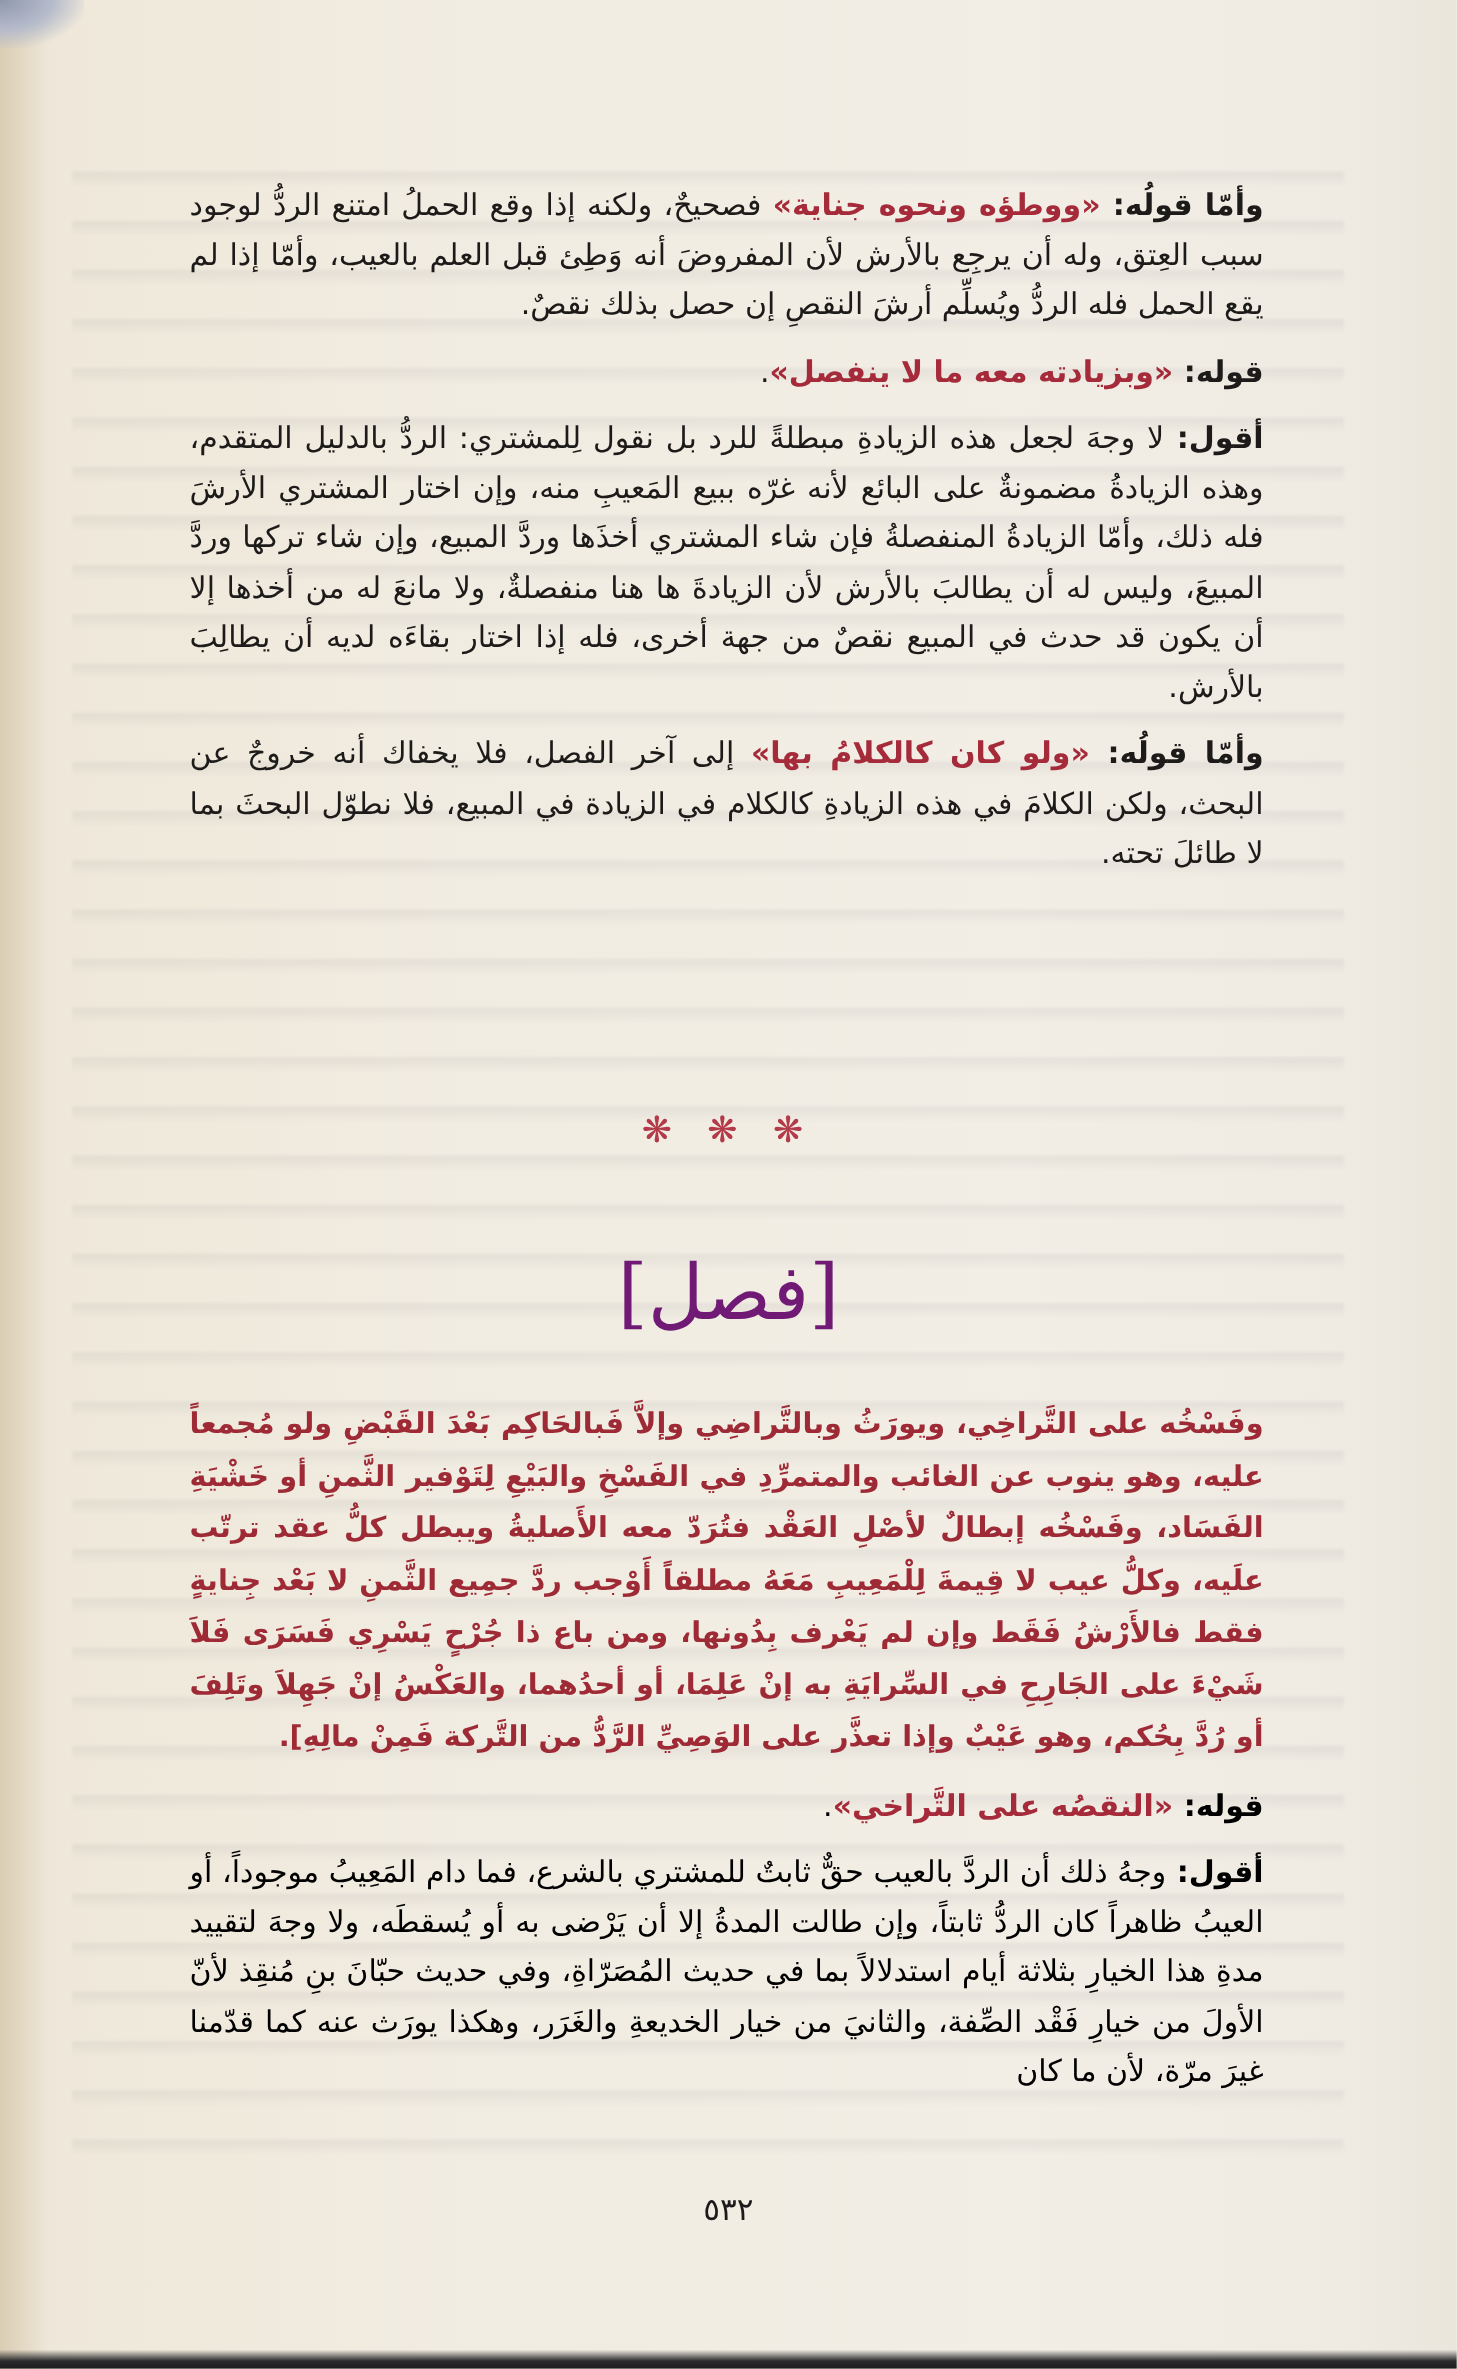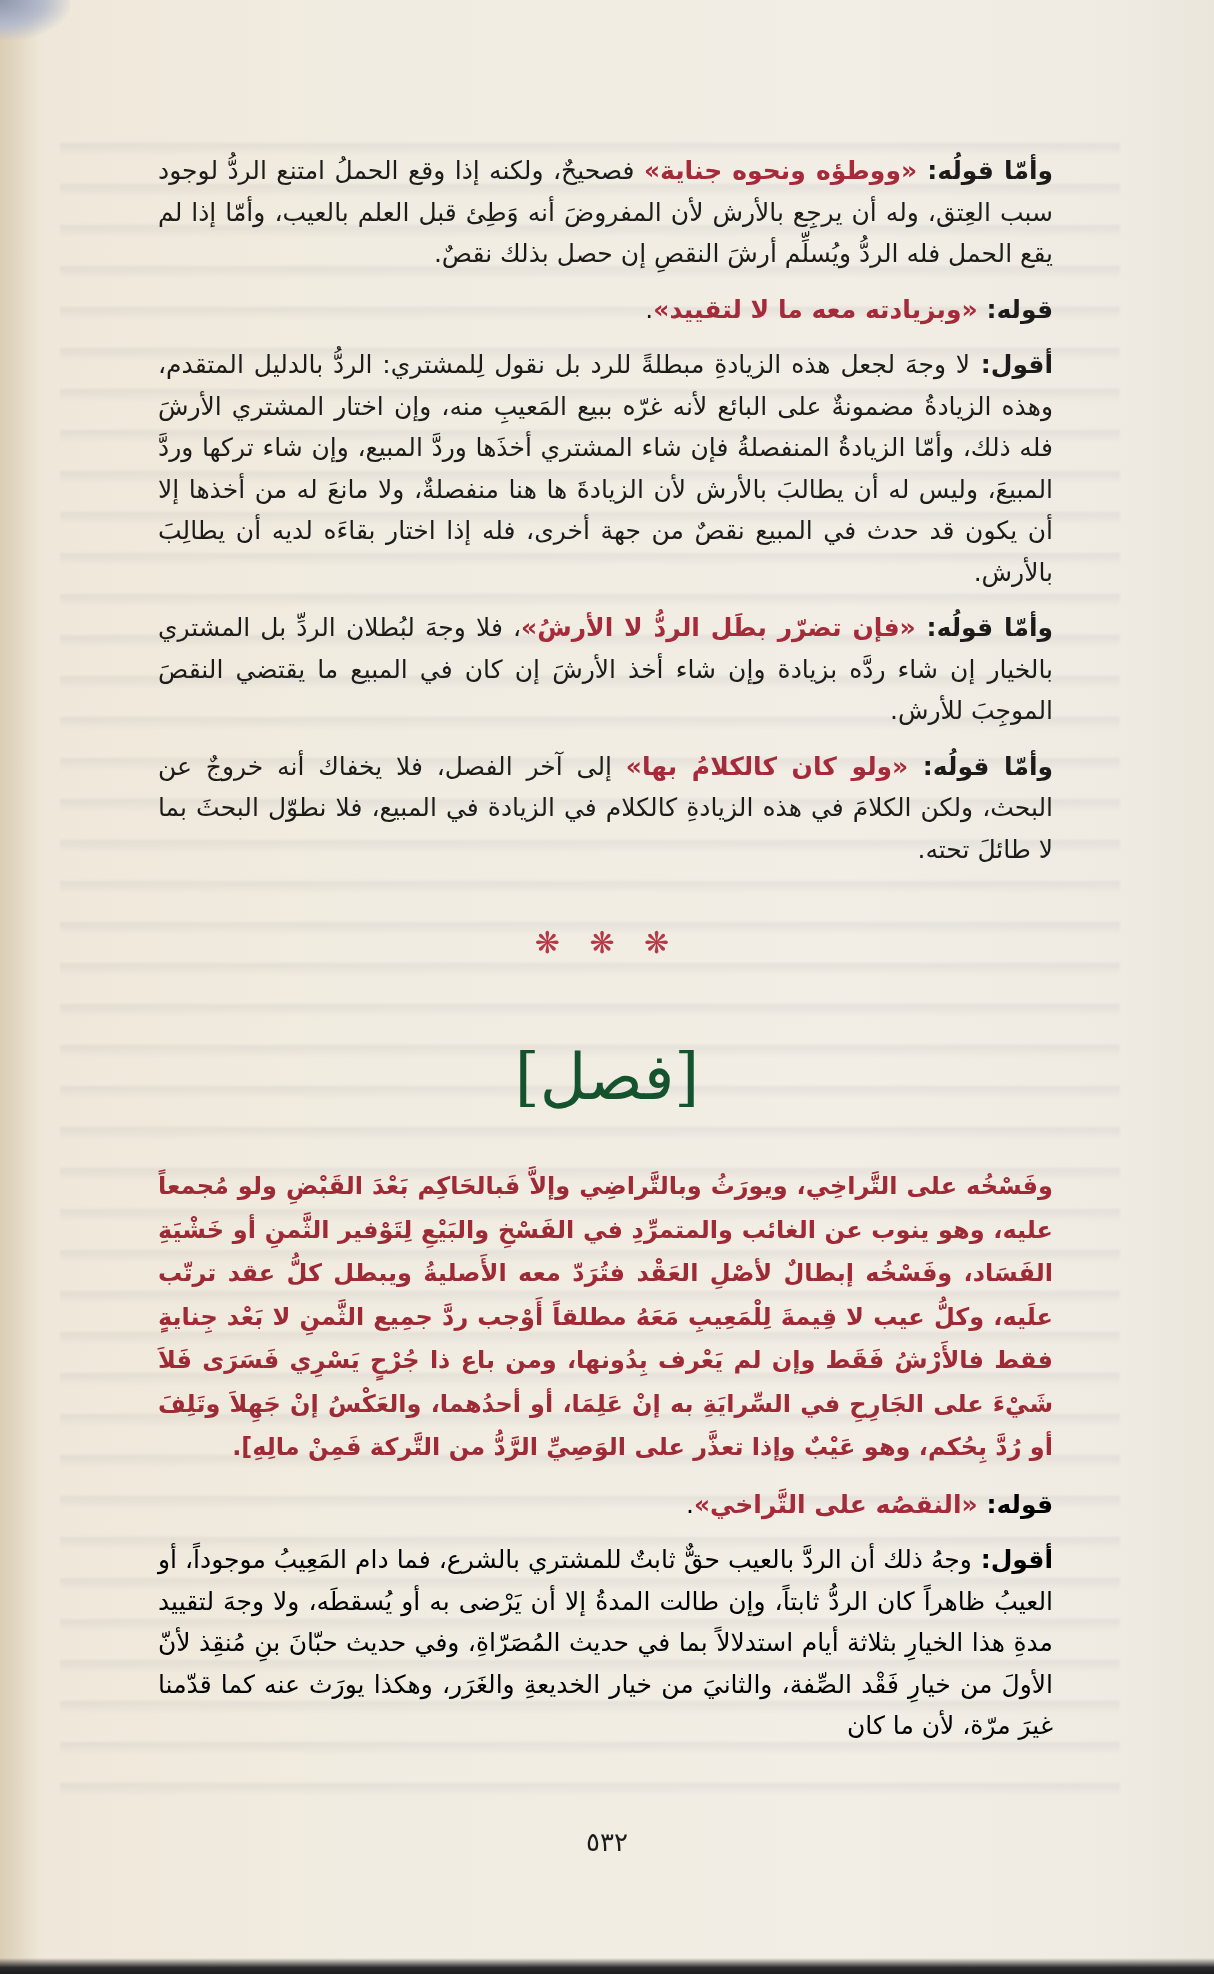--- a/index.html
+++ b/index.html
@@ -31,21 +31,21 @@
   .indent { padding-right:52px;margin-left:48px; }
   .red { color:#a52a3a; font-weight:bold; }
   .bold { font-weight:bold; }
   .matn { color:#9e2a36; font-weight:bold; font-size:24px; line-height:43.5px; }
   .ornament {
     position:absolute; left:0; width:100%; top:925px; text-align:center;
     color:#b33a48; font-size:30px; letter-spacing:10px; direction:ltr;
   }
   .fasl {
     position:absolute; left:0; width:100%; top:1040px; text-align:center;
-    color:#14532d; font-size:64px; font-family:"DejaVu Serif", serif; direction:rtl;
+    color:#701a75; font-size:64px; font-family:"DejaVu Serif", serif; direction:rtl;
   }
   .page-number {
     position:absolute; left:0; width:100%; top:1827px; text-align:center;
     font-size:26px; font-weight:normal; color:#1c1a1a; direction:rtl;
   }
   .block-top { top:150px; }
   .block-bottom { position:absolute; left:110px; top:1165px; width:995px; direction:rtl; text-align:justify; }
   .ghost {
     position:absolute; left:60px; top:120px; width:1060px; height:1700px;
     pointer-events:none; opacity:0.13;
@@ -55,23 +55,22 @@
 </style>
 </head>
 <body>
 
 <div class="spine-shade"></div>
 <div class="corner-shadow"></div>
 <div class="ghost"></div>
 
 <div class="page block-top" id="top-block">
     <p class="line-block para indent"><span class="bold">وأمّا قولُه: </span><span class="red">«ووطؤه ونحوه جناية»</span><span> فصحيحٌ، ولكنه إذا وقع الحملُ امتنع الردُّ لوجود سبب العِتق، وله أن يرجِع بالأرش لأن المفروضَ أنه وَطِئ قبل العلم بالعيب، وأمّا إذا لم يقع الحمل فله الردُّ ويُسلِّم أرشَ النقصِ إن حصل بذلك نقصٌ.</span></p>
-    <p class="line-block para indent"><span class="bold">قوله: </span><span class="red">«وبزيادته معه ما لا لتقييد»</span><span>.</span></p>
+    <p class="line-block para indent"><span class="bold">قوله: </span><span class="red">«وبزيادته معه ما لا ينفصل»</span><span>.</span></p>
     <p class="line-block para indent"><span class="bold">أقول: </span><span>لا وجهَ لجعل هذه الزيادةِ مبطلةً للرد بل نقول لِلمشتري: الردُّ بالدليل المتقدم، وهذه الزيادةُ مضمونةٌ على البائع لأنه غرّه ببيع المَعيبِ منه، وإن اختار المشتري الأرشَ فله ذلك، وأمّا الزيادةُ المنفصلةُ فإن شاء المشتري أخذَها وردَّ المبيع، وإن شاء تركها وردَّ المبيعَ، وليس له أن يطالبَ بالأرش لأن الزيادةَ ها هنا منفصلةٌ، ولا مانعَ له من أخذها إلا أن يكون قد حدث في المبيع نقصٌ من جهة أخرى، فله إذا اختار بقاءَه لديه أن يطالِبَ بالأرش.</span></p>
-    <p class="line-block para indent"><span class="bold">وأمّا قولُه: </span><span class="red">«فإن تضرّر بطَل الردُّ لا الأرشُ»</span><span>، فلا وجهَ لبُطلان الردِّ بل المشتري بالخيار إن شاء ردَّه بزيادة وإن شاء أخذ الأرشَ إن كان في المبيع ما يقتضي النقصَ الموجِبَ للأرش.</span></p>
     <p class="line-block para indent"><span class="bold">وأمّا قولُه: </span><span class="red">«ولو كان كالكلامُ بها»</span><span> إلى آخر الفصل، فلا يخفاك أنه خروجٌ عن البحث، ولكن الكلامَ في هذه الزيادةِ كالكلام في الزيادة في المبيع، فلا نطوّل البحثَ بما لا طائلَ تحته.</span></p>
   </div>
 
 <div class="ornament">❋ ❋ ❋</div>
 
 <div class="fasl">[فصل]</div>
 
 <div class="block-bottom">
   <p class="matn para indent">وفَسْخُه على التَّراخِي، ويورَثُ وبالتَّراضِي وإلاَّ فَبالحَاكِم بَعْدَ القَبْضِ ولو مُجمعاً عليه، وهو ينوب عن الغائب والمتمرِّدِ في الفَسْخِ والبَيْعِ لِتَوْفير الثَّمنِ أو خَشْيَةِ الفَسَاد، وفَسْخُه إبطالٌ لأصْلِ العَقْد فتُرَدّ معه الأَصليةُ ويبطل كلُّ عقد ترتّب علَيه، وكلُّ عيب لا قِيمةَ لِلْمَعِيبِ مَعَهُ مطلقاً أَوْجب ردَّ جمِيع الثَّمنِ لا بَعْد جِنايةٍ فقط فالأَرْشُ فَقَط وإن لم يَعْرف بِدُونها، ومن باع ذا جُرْحٍ يَسْرِي فَسَرَى فَلاَ شَيْءَ على الجَارِحِ في السِّرايَةِ به إنْ عَلِمَا، أو أحدُهما، والعَكْسُ إنْ جَهِلاَ وتَلِفَ أو رُدَّ بِحُكم، وهو عَيْبٌ وإذا تعذَّر على الوَصِيِّ الرَّدُّ من التَّركة فَمِنْ مالِهِ].</p>
   <div id="bottom-paras">

